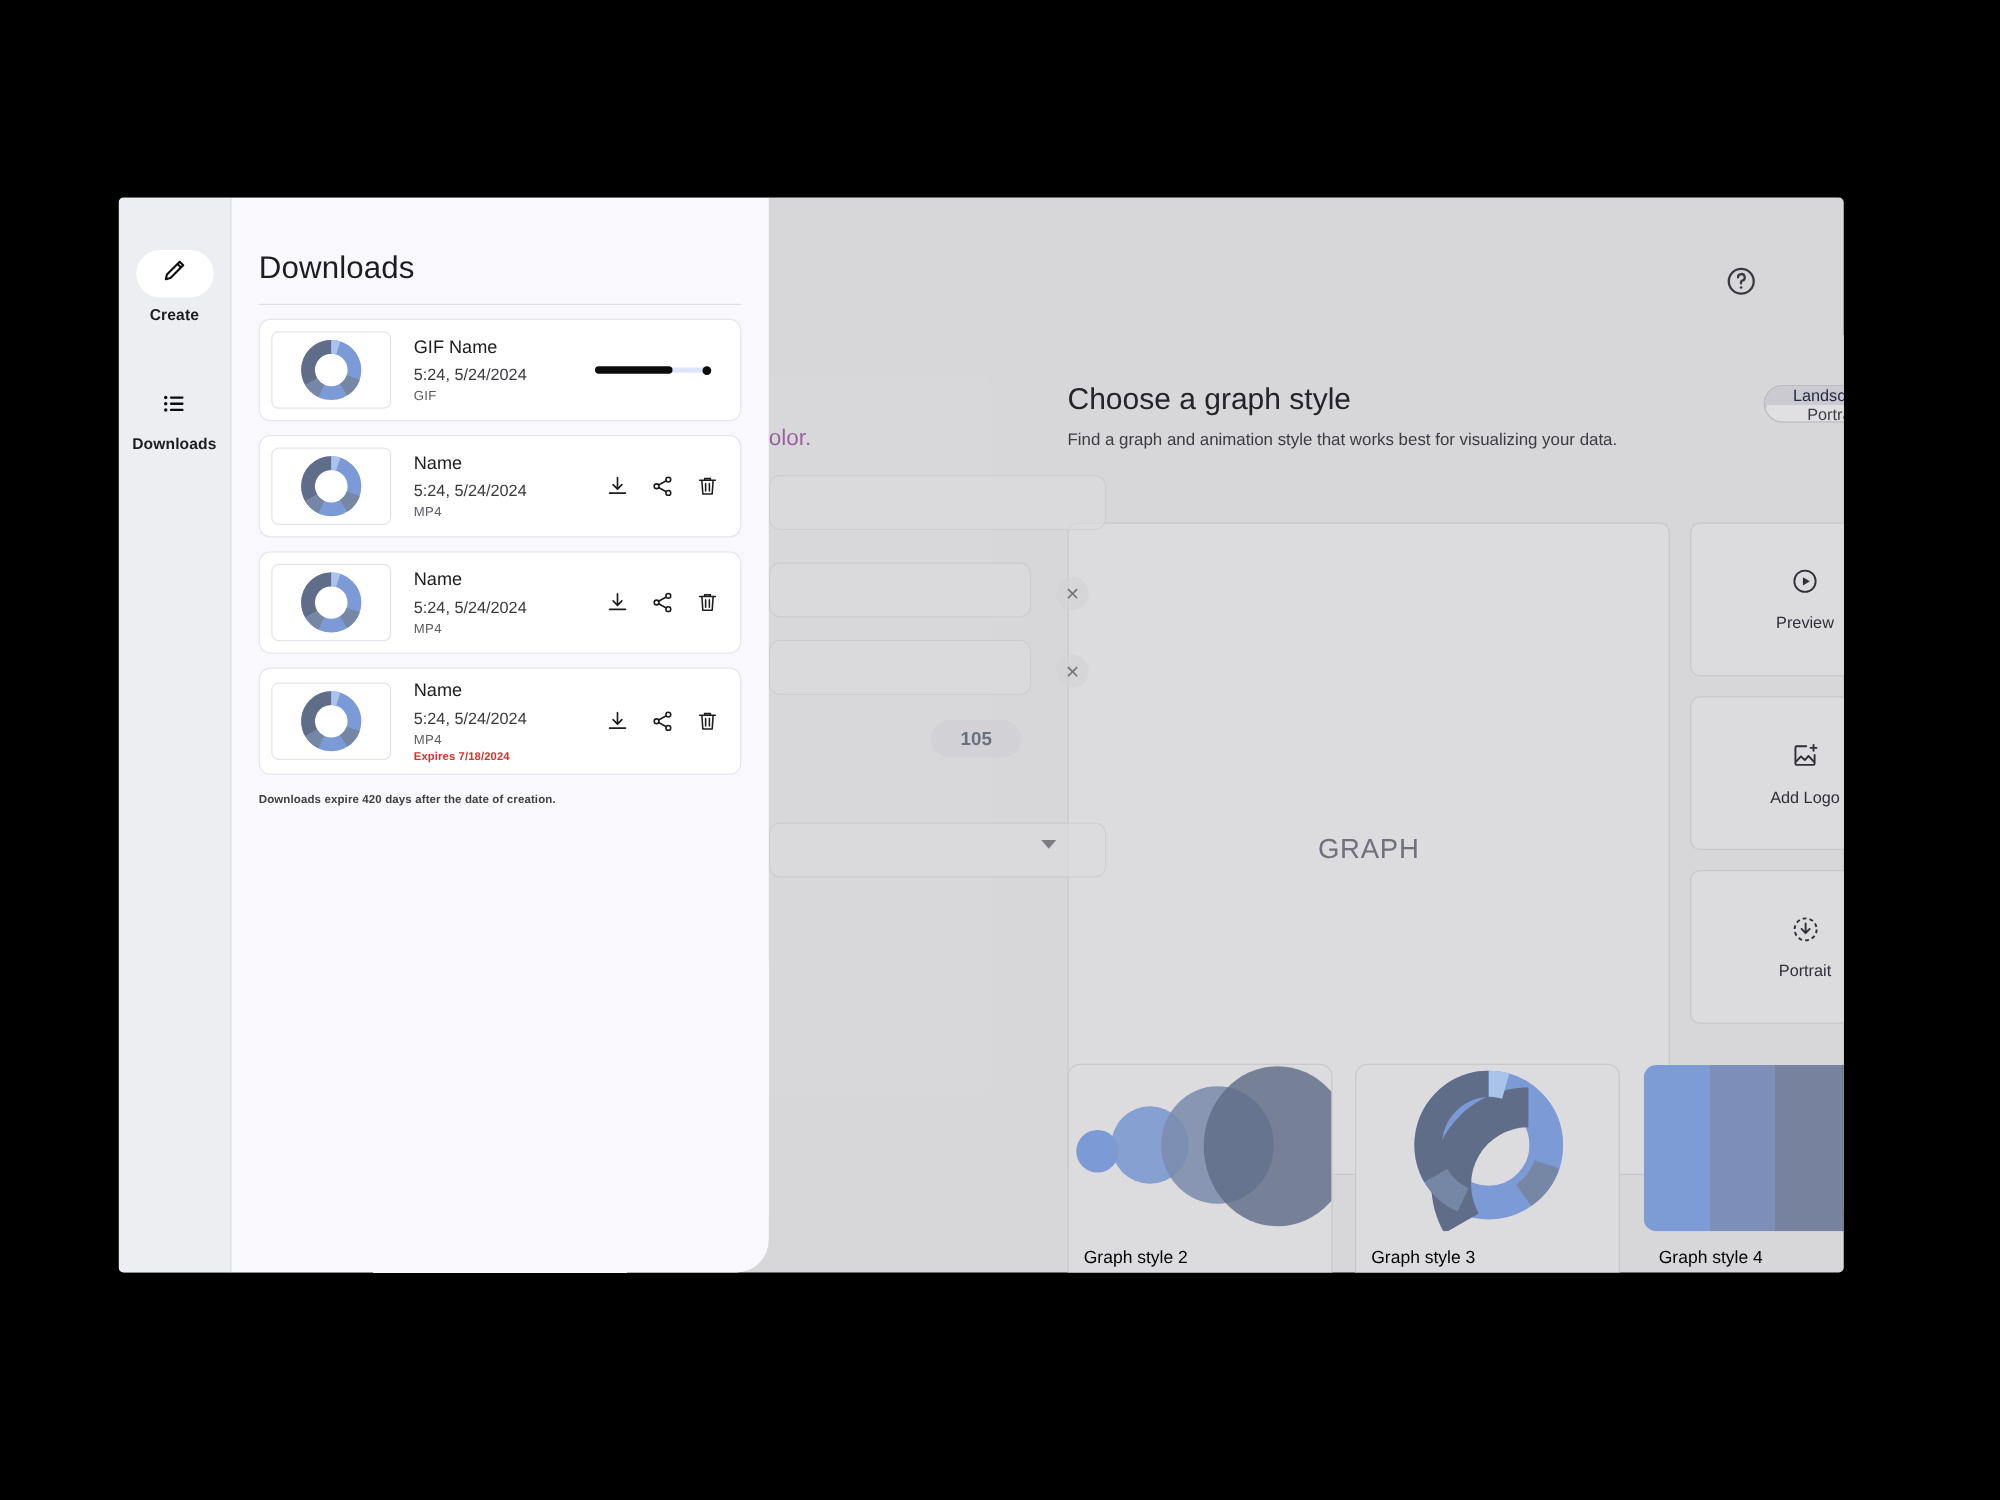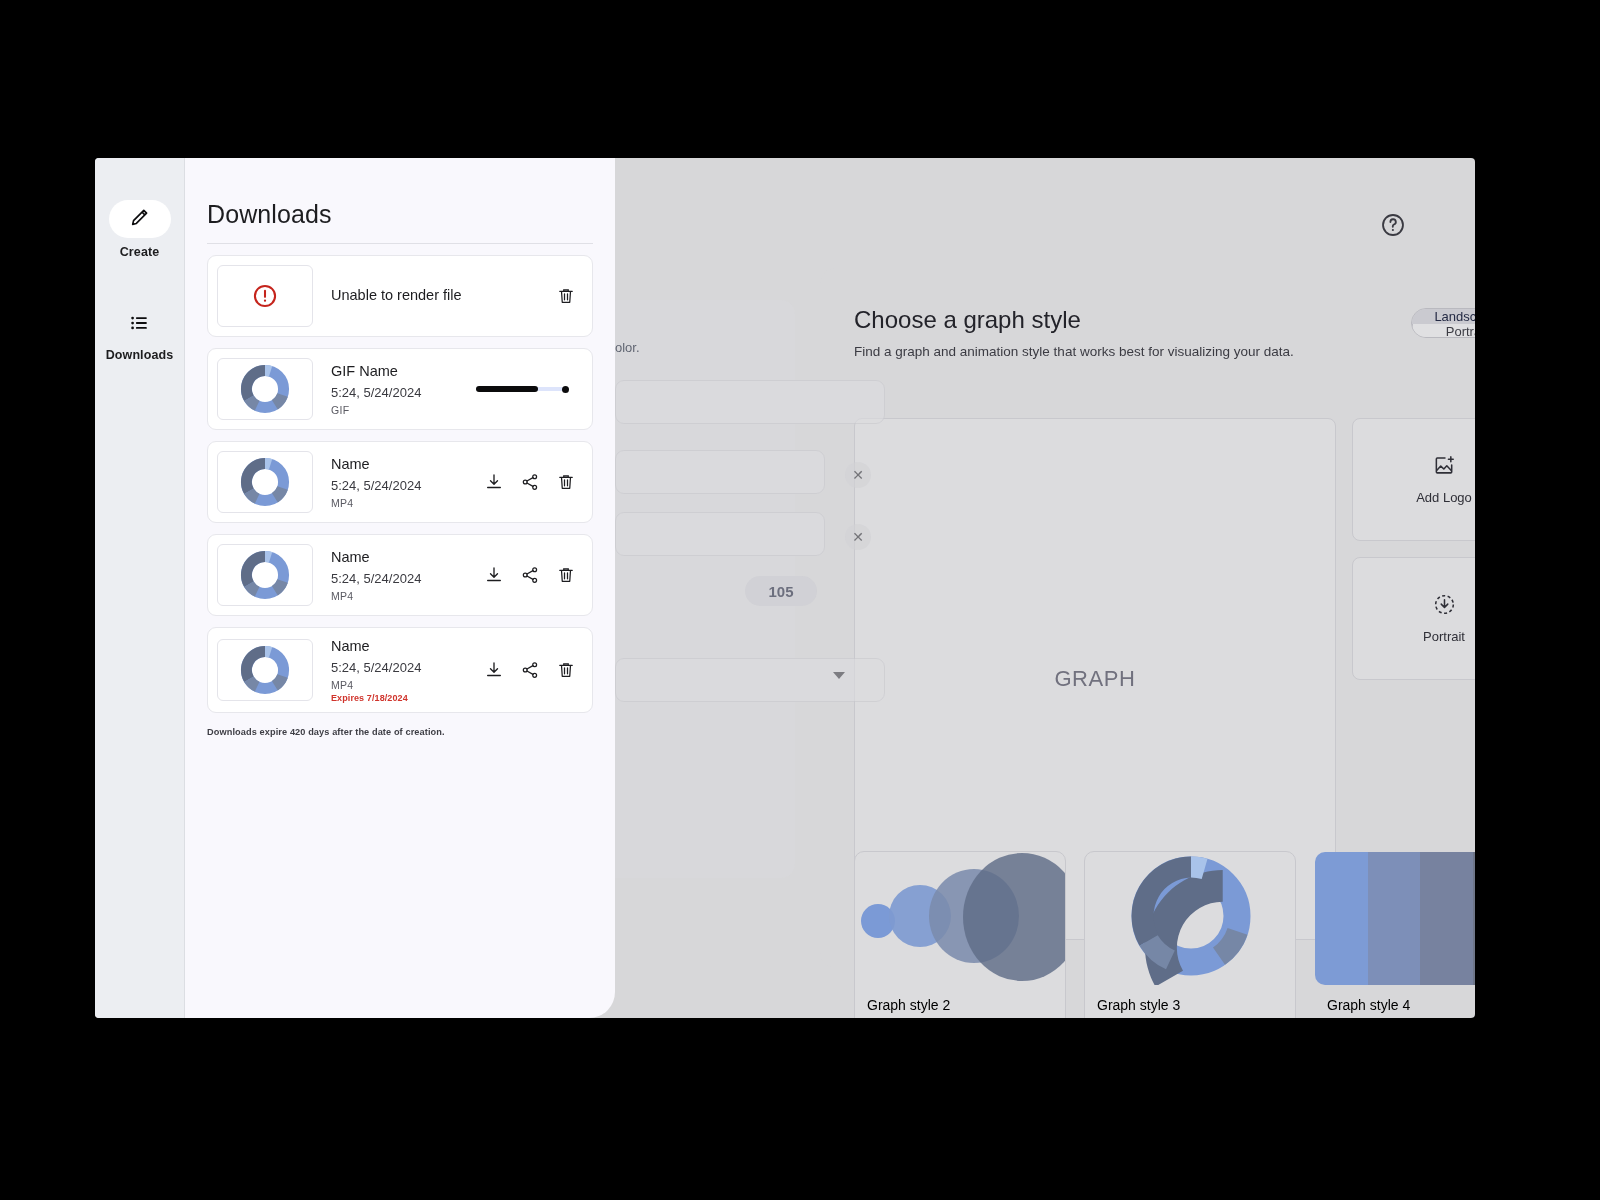--- a/index.html
+++ b/index.html
@@ -120,21 +120,21 @@
     opacity: .62;
   }
   #bg-form-card {
     position: absolute; left: 18px; top: 142px;
     width: 592px; height: 578px;
     background: #d9d9dc;
     border-radius: 14px;
   }
   .bgf-hint {
     position: absolute; left: 430px; top: 182px;
-    font-size: 13px; color: #0f172a;
+    font-size: 18px; color: #701a75;
   }
   .bgf-input {
     position: absolute;
     background: #dcdcdf;
     border: 1px solid #c9c9ce;
     border-radius: 9px;
     height: 44px;
   }
   #bgf-in-1 { left: 430px; top: 222px; width: 270px; }
   #bgf-in-2 { left: 430px; top: 292px; width: 210px; }
@@ -279,20 +279,29 @@
           <div class="seg">Portrait</div>
         </div>
 
         <div id="canvas-row">
           <div id="graph-canvas">
             <span id="graph-placeholder">GRAPH</span>
           </div>
 
           <div id="side-buttons">
 
+            <div class="side-btn">
+              <span>
+                <svg width="22" height="22" viewBox="0 0 24 24" fill="none" stroke="#2f2f37" stroke-width="1.6">
+                  <circle cx="12" cy="12" r="9.3"></circle>
+                  <path d="M10.2 8.4l6 3.6-6 3.6z" fill="#2f2f37" stroke="none"></path>
+                </svg>
+              </span>
+              <span class="side-btn-label">Preview</span>
+            </div>
 
             <div class="side-btn">
               <span>
                 <svg width="23" height="23" viewBox="0 0 24 24" fill="none" stroke="#2f2f37" stroke-width="1.6">
                   <path d="M19.5 11.5v7.2a1 1 0 0 1-1 1H4.5a1 1 0 0 1-1-1V5.2a1 1 0 0 1 1-1h8" stroke-linecap="round"></path>
                   <path d="M3.8 17.2l4.3-4.6 3.2 3.1 3.1-3.4 4.9 5.2" stroke-linejoin="round"></path>
                   <path d="M18.6 3v5M16.1 5.5h5" stroke-linecap="round"></path>
                 </svg>
               </span>
               <span class="side-btn-label">Add Logo</span>
@@ -353,41 +362,20 @@
 
         </div>
       </div>
     </div>
   </div>
 
   <div id="downloads-panel">
     <div id="downloads-title">Downloads</div>
     <div id="downloads-divider"></div>
 
-    <div class="dl-card">
-      <div class="dl-thumb">
-        <svg width="26" height="26" viewBox="0 0 24 24" fill="none" stroke="#c5241c" stroke-width="1.9">
-          <circle cx="12" cy="12" r="9.3"></circle>
-          <path d="M12 7.2v5.6" stroke-linecap="round"></path>
-          <circle cx="12" cy="16.3" r="1.05" fill="#c5241c" stroke="none"></circle>
-        </svg>
-      </div>
-      <div class="dl-body">
-        <div class="dl-name">Unable to render file</div>
-      </div>
-      <div class="dl-actions">
-        <span class="icon-btn">
-          <svg width="20" height="20" viewBox="0 0 24 24" fill="none" stroke="#1d1d20" stroke-width="1.5">
-            <path d="M4.5 6.3h15M9.3 6.3V4.5h5.4v1.8" stroke-linecap="round"></path>
-            <path d="M6.6 6.3l.9 13.2h9l.9-13.2" stroke-linejoin="round"></path>
-            <path d="M10.2 9.5v7M13.8 9.5v7" stroke-linecap="round"></path>
-          </svg>
-        </span>
-      </div>
-    </div>
 
     <div class="dl-card">
       <div class="dl-thumb">
         <svg width="58" height="58" viewBox="0 0 100 100">
           <g transform="translate(50,50)">
             <circle r="32" fill="none" stroke="#7b9ad6" stroke-width="19"></circle>
             <path d="M0 -41.5 A41.5 41.5 0 0 0 -35.9 20.7 L-19.5 11.3 A22.5 22.5 0 0 1 0 -22.5 Z" fill="#5f6d88"></path>
             <path d="M0 -41.5 A41.5 41.5 0 0 1 12.5 -39.6 L6.8 -21.5 A22.5 22.5 0 0 0 0 -22.5 Z" fill="#a9c3ea"></path>
             <path d="M-35.9 20.7 A41.5 41.5 0 0 0 -17.5 37.2 L-9.5 20.2 A22.5 22.5 0 0 1 -19.5 11.3 Z" fill="#7687a6"></path>
             <path d="M22 35.2 A41.5 41.5 0 0 0 39.3 13.3 L21.3 7.2 A22.5 22.5 0 0 1 11.9 19.1 Z" fill="#7687a6"></path>

